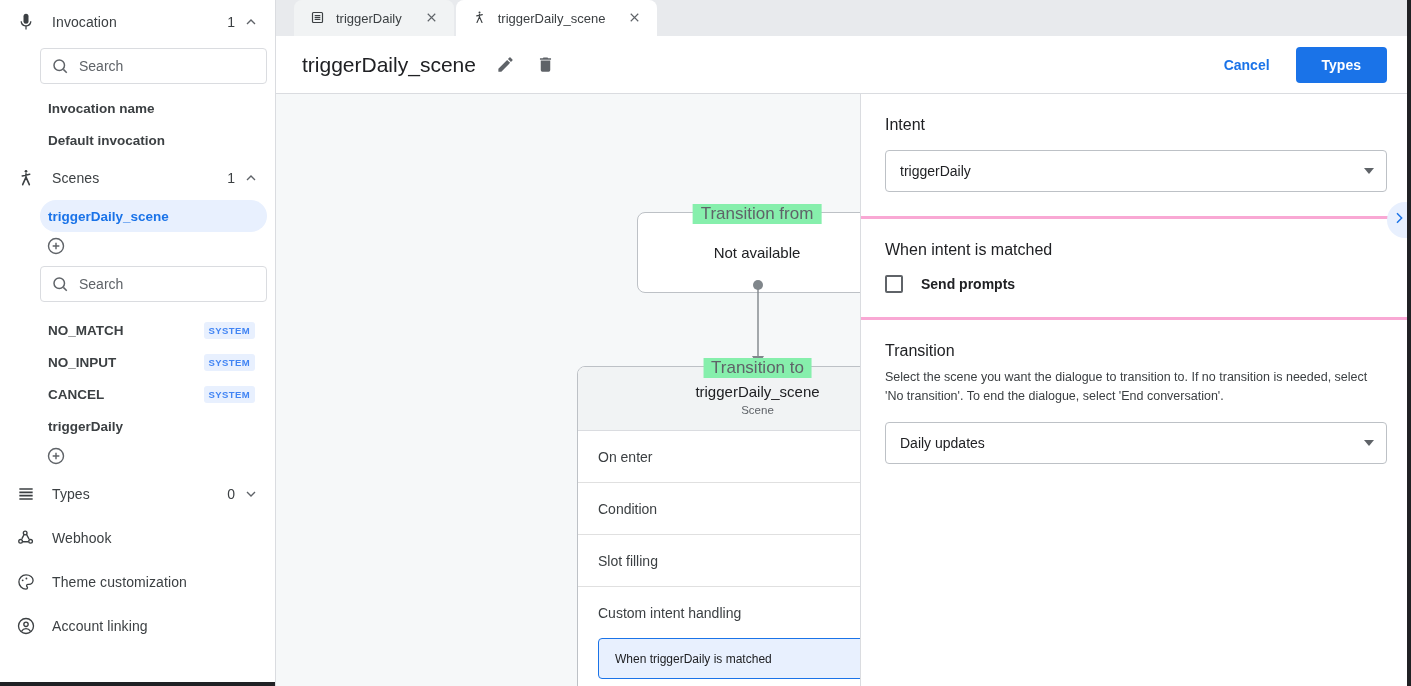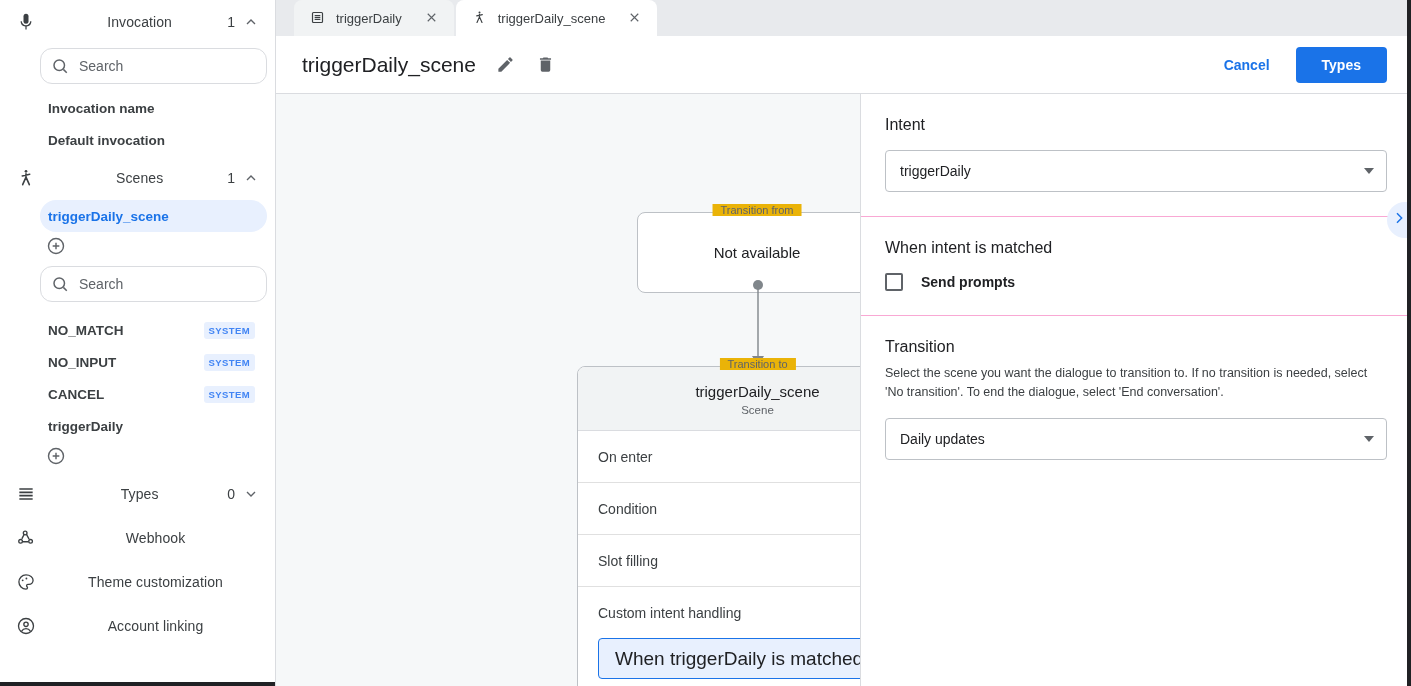--- a/index.html
+++ b/index.html
@@ -18,32 +18,31 @@
     width: 276px; height: 686px; flex: 0 0 276px;
     background: #fff;
     border-right: 1px solid #dadce0;
     overflow: hidden;
     position: relative;
   }
   .nav-section {
     display: flex; align-items: center;
     height: 44px; padding: 0 16px 0 14px;
     cursor: pointer;
-    text-align: center;
   }
   .nav-section .ico { width: 24px; height: 24px; flex: 0 0 24px; margin-right: 14px;
     display: flex; align-items: center; justify-content: center; color: #3c4043; }
   .nav-section .nm { flex: 1; font-size: 14px; color: #3c4043; letter-spacing: .1px; }
   .nav-section .cnt { font-size: 14px; color: #3c4043; margin-right: 8px; }
   .nav-section .chev { width: 16px; height: 16px; color: #5f6368; display:flex; align-items:center; justify-content:center;}
 
   .search-wrap { padding: 4px 8px 8px 40px; }
   .search-box {
     display: flex; align-items: center; height: 36px;
-    border: 1px solid #dadce0; border-radius: 12px;
+    border: 1px solid #dadce0; border-radius: 4px;
     padding: 0 10px; background: #fff;
   }
   .search-box .sicon { width: 18px; height: 18px; color: #5f6368; margin-right: 10px; flex:0 0 18px; display:flex;}
   .search-box .sph { font-size: 14px; color: #5f6368; }
 
   .leaf {
     display: flex; align-items: center;
     height: 32px; margin: 0 8px 0 40px;
     padding: 0 12px 0 8px; border-radius: 16px;
     font-size: 13.5px; font-weight: bold; color: #3c4043;
@@ -104,22 +103,22 @@
 
   
   .canvas {
     flex: 1; background: #f6f8f9; position: relative; overflow: hidden;
     border-right: 1px solid #dadce0;
   }
 
   .fieldbox { position: absolute; }
   .fieldbox .fb-legend {
     position: absolute; top: -8px; left: 50%; transform: translateX(-50%);
-    background: #eab308; padding: 0 8px;
-    font-size: 11px; color: #5f6368; white-space: nowrap; text-align: right;
+    background: #86efac; padding: 0 8px;
+    font-size: 17px; color: #5f6368; white-space: nowrap; text-align: right;
   }
   .fieldbox .fb-body {
     border: 1px solid #bdc1c6; border-radius: 8px; background: #fff;
     width: 100%; height: 100%;
   }
 
   
   #node-from { left: 361px; top: 118px; width: 240px; height: 81px; }
   #node-from .fb-body { display: flex; align-items: center; justify-content: center; }
   .node-main { font-size: 15px; color: #202124; }
@@ -137,32 +136,32 @@
     border-bottom: 1px solid #e0e0e0;
     padding: 0 20px; cursor: pointer;
   }
   .scene-row:last-child { border-bottom: none; }
   .scene-row .sr-top { display: flex; align-items: center; height: 51px; }
   .scene-row .sr-label { flex: 1; font-size: 14px; color: #3c4043; }
   .handler-chip {
     border: 1px solid #1a73e8; background: #e8f0fe; border-radius: 4px;
     height: 41px; display: flex; align-items: center;
     padding: 0 16px; margin: 0 0 13px 0;
-    font-size: 19px; color: #202124; cursor: pointer;
+    font-size: 12px; color: #202124; cursor: pointer;
   }
 
   
   .conn { position: absolute; pointer-events: none; }
 
   
   .rpanel {
     width: 550px; flex: 0 0 550px; background: #fff;
     overflow: hidden; position: relative;
   }
-  .rp-section { padding: 22px 24px 24px; border-bottom: 1px solid #f9a8d4; }
+  .rp-section { padding: 22px 24px 24px; border-bottom: 3px solid #f9a8d4; }
   .rp-section.last { border-bottom: none; }
   .rp-h { font-size: 16px; color: #202124; margin-bottom: 16px; }
   .rp-desc { font-size: 12.5px; color: #3c4043; line-height: 1.5; margin: -8px 0 16px; }
   .select {
     height: 42px; border: 1px solid #bdc1c6; border-radius: 4px;
     display: flex; align-items: center; padding: 0 12px 0 14px;
     cursor: pointer; background: #fff;
   }
   .select .sv { flex: 1; font-size: 14px; color: #202124; }
   .select .caret {

